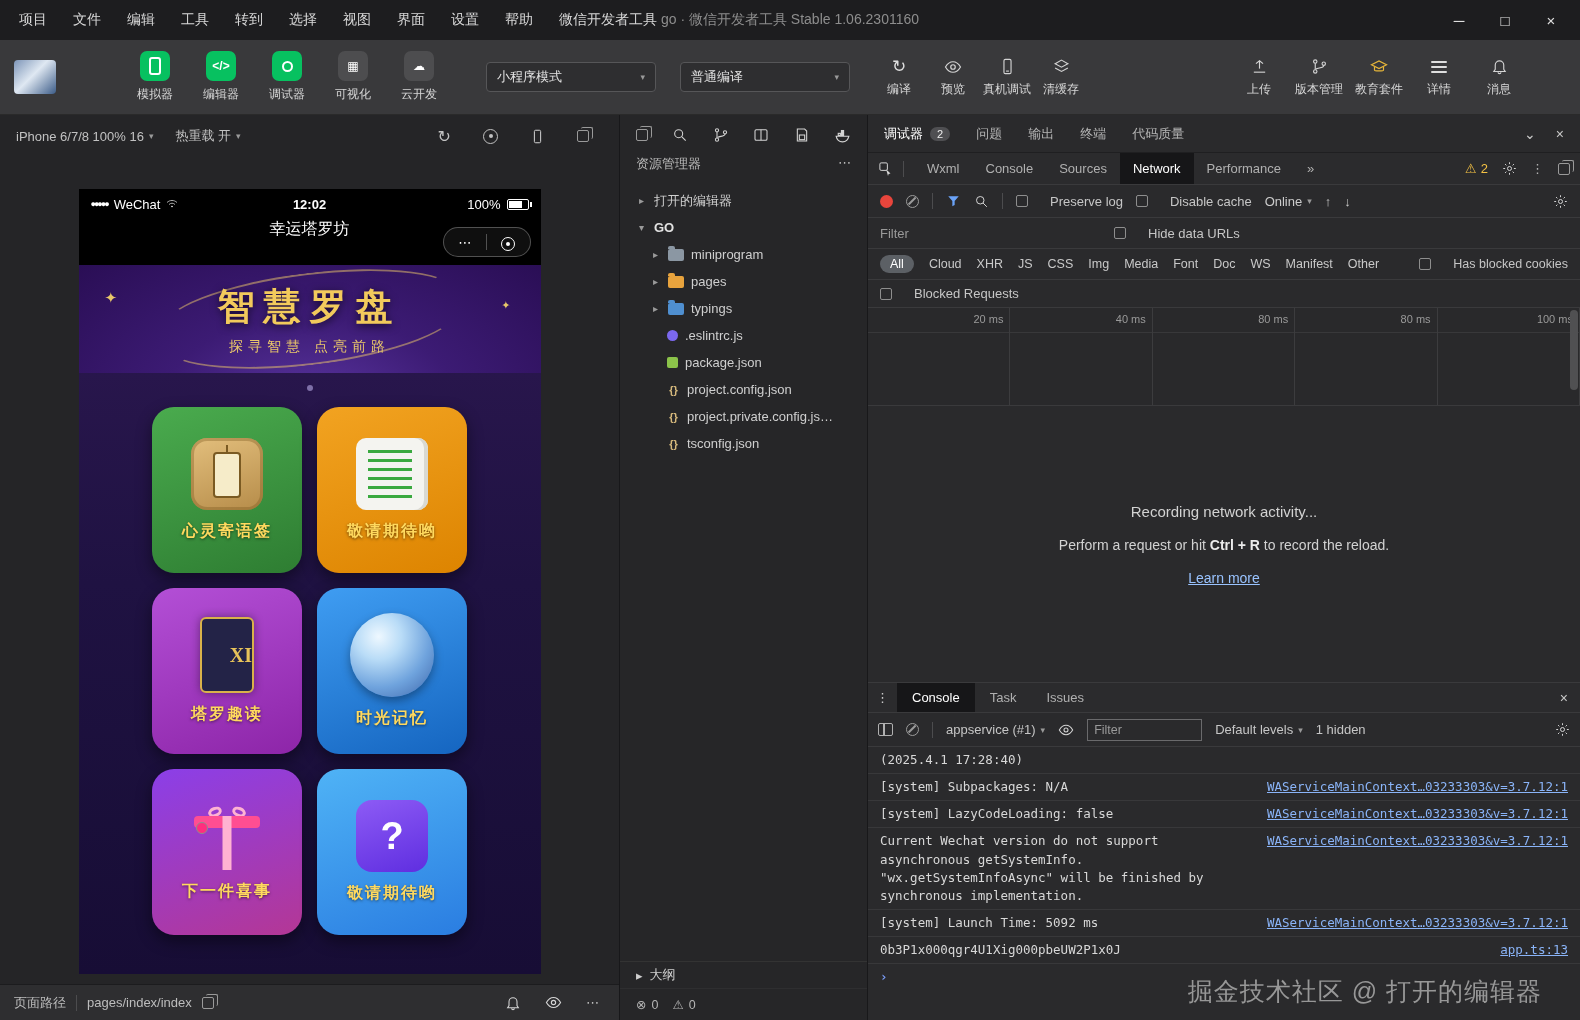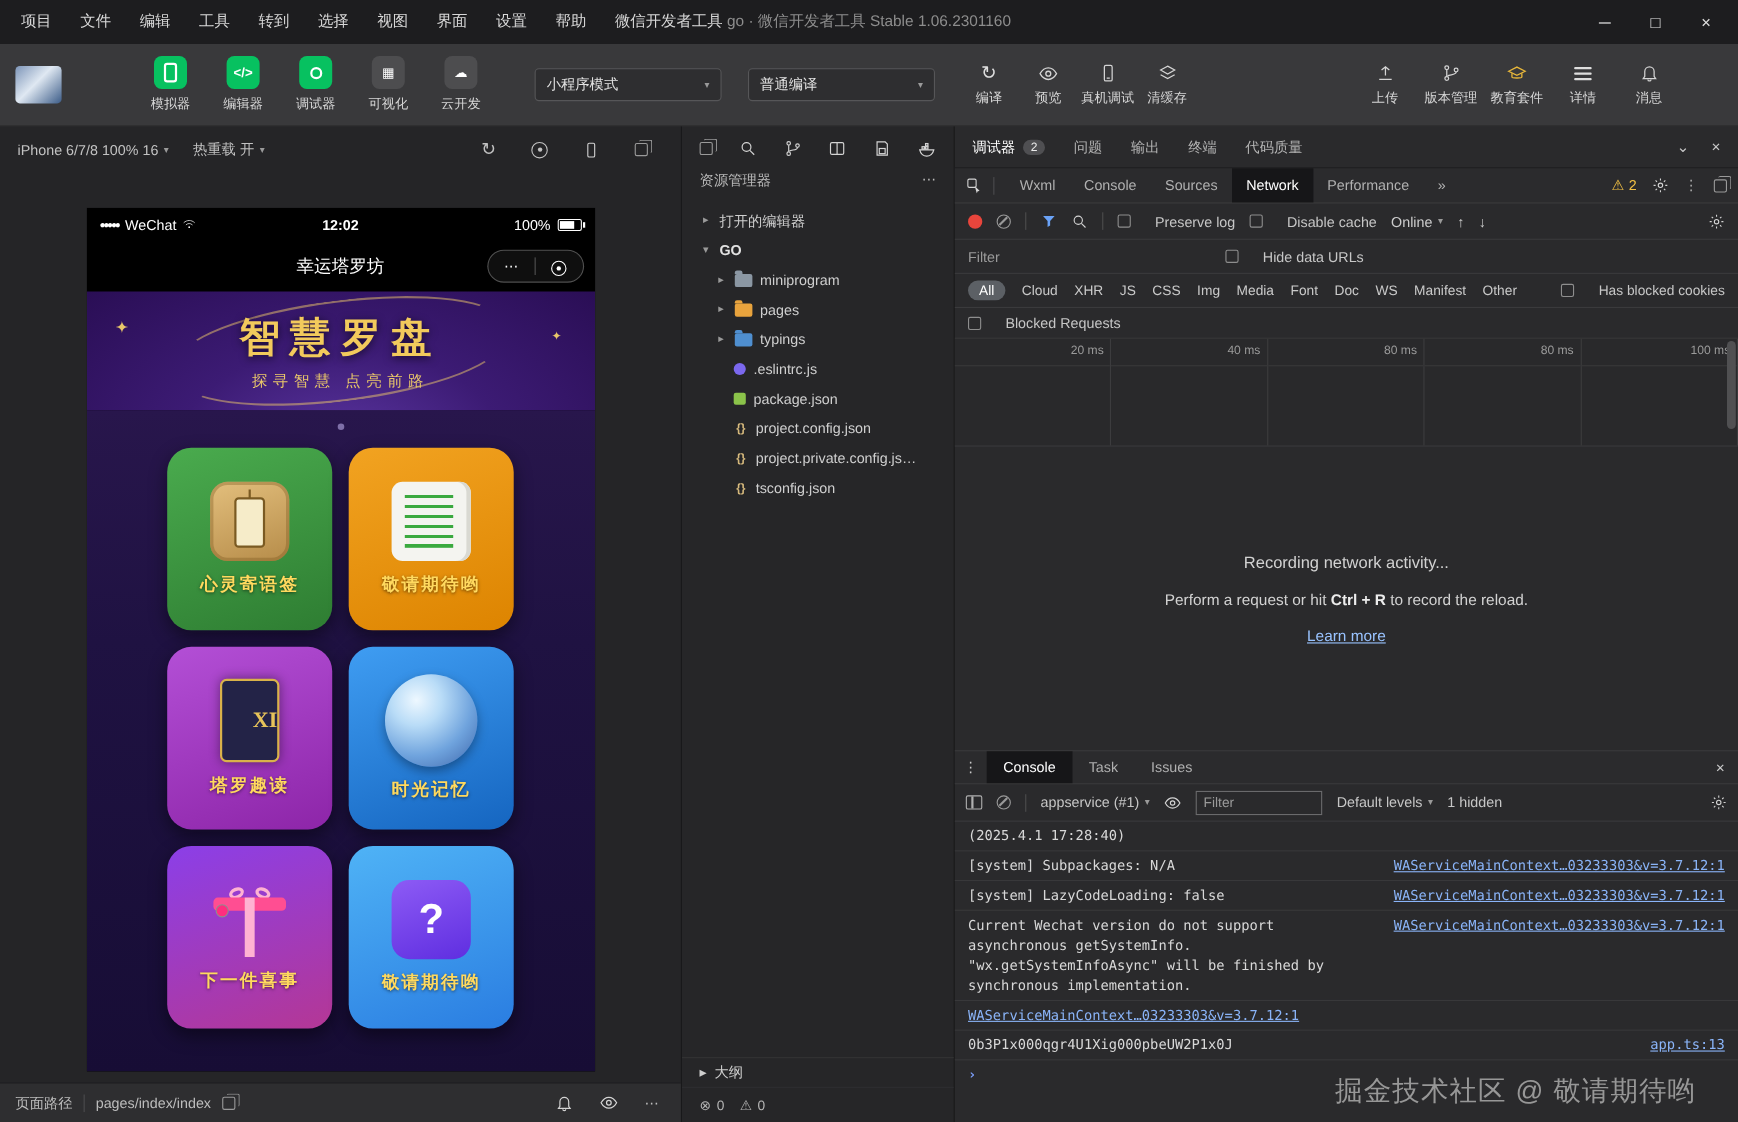--- a/index.html
+++ b/index.html
@@ -47,21 +47,21 @@
   .sim-sel { display:flex; align-items:center; }
   .sim-icons { margin-left:auto; display:flex; gap:32px; align-items:center; padding-right:14px; color:#c2c2c2; font-size:16px; }
   .phone { width:462px; height:785px; margin:32px auto 0; background:#000; display:flex; flex-direction:column; overflow:hidden; }
   .p-status { height:30px; background:#000; color:#fff; display:flex; align-items:center; padding:0 12px; font-size:13px; position:relative; }
   .p-status .sig { letter-spacing:-2px; font-size:9px; margin-right:6px; }
   .p-status .time { position:absolute; left:50%; transform:translateX(-50%); font-weight:bold; }
   .p-status .right { margin-left:auto; display:flex; align-items:center; gap:6px; }
   .battery { width:22px; height:11px; border:1px solid #fff; border-radius:2px; position:relative; }
   .battery:before { content:""; position:absolute; inset:1px 6px 1px 1px; background:#fff; }
   .battery:after { content:""; position:absolute; right:-4px; top:2px; width:2px; height:5px; background:#fff; }
-  .p-nav { height:46px; background:#000; color:#fff; display:flex; align-items:center; justify-content:center; font-size:16px; position:relative; }
+  .p-nav { height:46px; background:#000; color:#fff; display:flex; justify-content:center; font-size:16px; position:relative; }
   .capsule { position:absolute; right:10px; top:8px; width:88px; height:30px; border:1px solid rgba(255,255,255,.28); background:rgba(25,25,25,.6); border-radius:15px; display:flex; align-items:center; color:#fff; }
   .capsule .half { flex:1; text-align:center; font-size:13px; }
   .capsule .div { width:1px; height:16px; background:rgba(255,255,255,.28); }
   .cap-circle { width:14px; height:14px; border:1.5px solid #fff; border-radius:50%; display:inline-flex; align-items:center; justify-content:center; }
   .cap-circle i { width:4px; height:4px; background:#fff; border-radius:50%; }
   .p-banner { height:108px; background:radial-gradient(ellipse at 50% 130%, #5a35a0 0%, #3c1b74 45%, #2a0e55 100%); display:flex; flex-direction:column; align-items:center; justify-content:center; position:relative; overflow:hidden; }
   .banner-title { font-family:"Liberation Serif","DejaVu Serif",serif; font-size:37px; font-weight:bold; color:#f2ca5c; letter-spacing:9px; text-shadow:0 2px 8px rgba(0,0,0,.65); z-index:2; }
   .banner-sub { margin-top:6px; font-size:14px; color:#e9c76a; letter-spacing:5px; z-index:2; }
   .orbit { position:absolute; top:8px; left:50%; transform:translateX(-50%) rotate(-7deg); width:300px; height:78px; border:2px solid transparent; border-top-color:rgba(238,200,105,.5); border-radius:50%; }
   .orbit.b { transform:translateX(-50%) rotate(173deg); top:22px; }
@@ -733,24 +733,25 @@
       </div>
       <div class="msg-row">
         <span class="msg-text">[system] LazyCodeLoading: false</span>
         <span class="msg-link">WAServiceMainContext…03233303&amp;v=3.7.12:1</span>
       </div>
       <div class="msg-row">
         <span class="msg-text">Current Wechat version do not support asynchronous getSystemInfo. "wx.getSystemInfoAsync" will be finished by synchronous implementation.</span>
         <span class="msg-link">WAServiceMainContext…03233303&amp;v=3.7.12:1</span>
       </div>
       <div class="msg-row">
+        <span class="msg-text">[system] Launch Time: 5092 ms</span>
         <span class="msg-link">WAServiceMainContext…03233303&amp;v=3.7.12:1</span>
       </div>
       <div class="msg-row">
         <span class="msg-text">0b3P1x000qgr4U1Xig000pbeUW2P1x0J</span>
         <span class="msg-link">app.ts:13</span>
       </div>
       <div class="prompt-row"><span>›</span></div>
     </div>
   </div>
 </div>
 
-<div class="watermark">掘金技术社区 @ 敬请期待哟</div>
+<div class="watermark">掘金技术社区 @ 打开的编辑器</div>
 
 </body></html>

